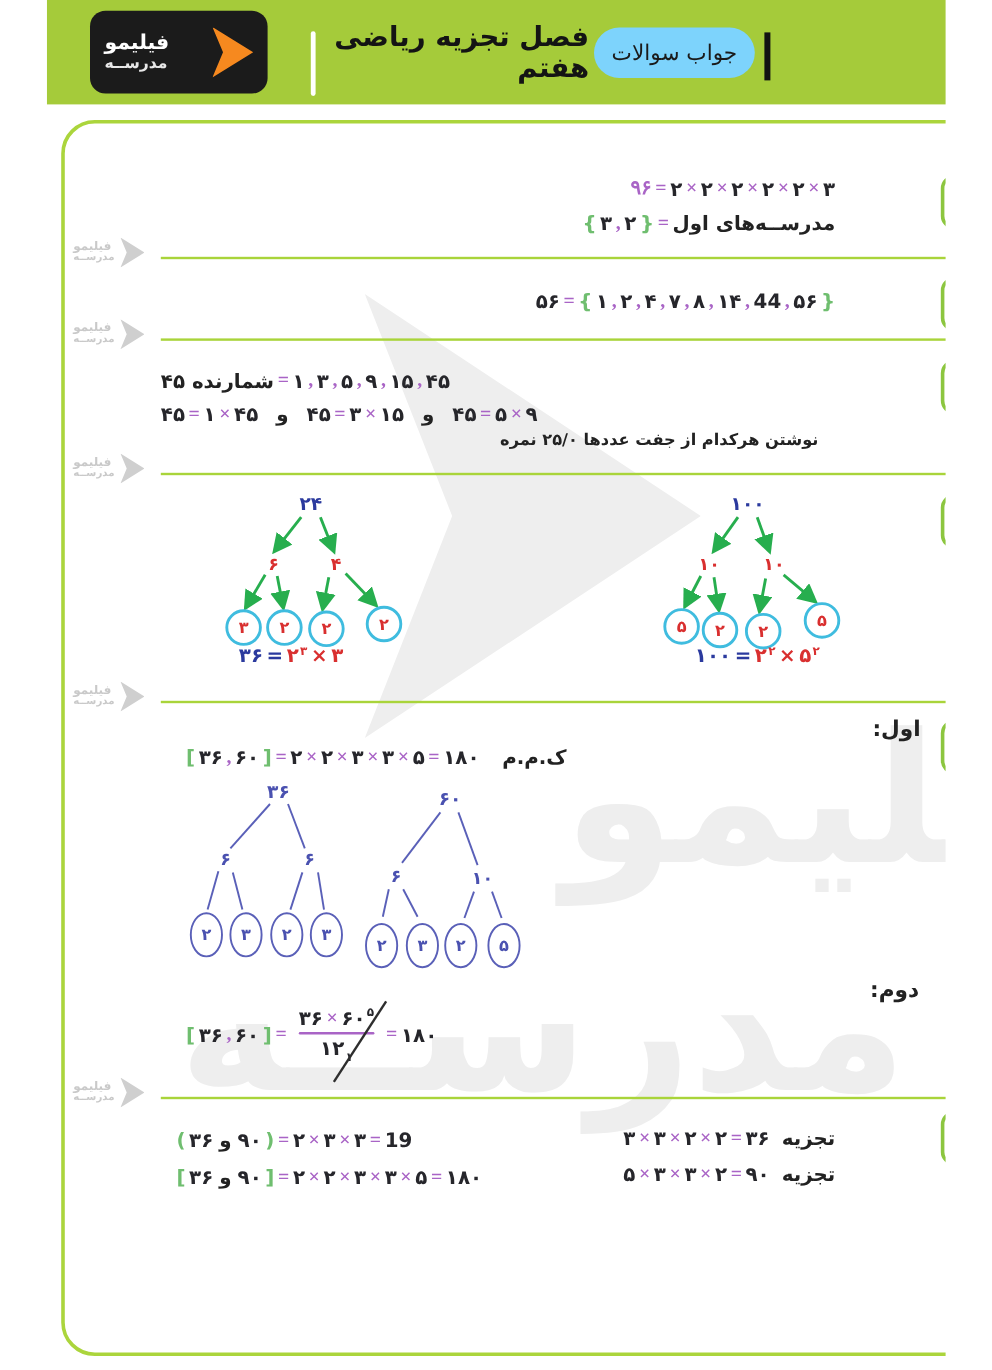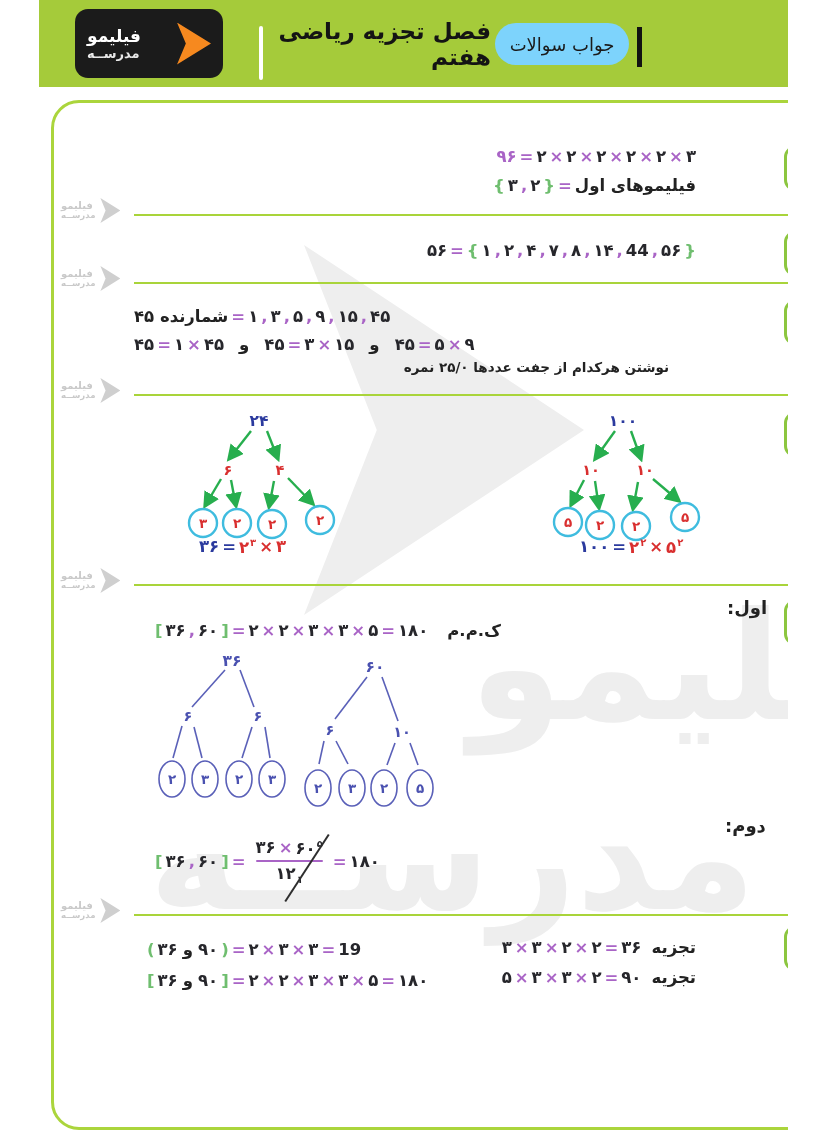--- a/index.html
+++ b/index.html
@@ -36,21 +36,21 @@
   
   .sep{position:absolute;left:95px;width:690px;height:2px;background:#a9d43a;z-index:2;}
   .badge{position:absolute;left:745px;width:42px;height:45px;background:#fff;border:3.5px solid #8cc63f;border-radius:11px;display:flex;align-items:center;justify-content:center;font-size:21px;font-weight:bold;color:#1c1c1c;box-sizing:border-box;z-index:3;}
 
   
   .mline{position:absolute;display:flex;align-items:center;gap:3px;direction:ltr;font-size:16.5px;font-weight:600;color:#26262b;z-index:3;white-space:nowrap;}
   .tok{unicode-bidi:isolate;}
   .tok sup{font-size:10px;vertical-align:super;margin-left:1px;}
   .tok sub{font-size:10px;vertical-align:sub;margin-left:1px;}
   .num{color:#26262b;}
-  .op{color:#a964c6;}
+  .op{color:#a964c6;font-family:Liberation Serif, serif;}
   .brk{color:#6fbe6f;}
   .txt{color:#222;}
   .navy{color:#2b3a9e;}
   .red{color:#d92f2f;}
   .sep-w{margin:0 12px;}
   .sep-s{margin:0 2px;}
   .pad-l{margin-left:16px;}
   .pad-l-sm{margin-left:7px;}
   .plabel{position:absolute;direction:rtl;font-size:18px;font-weight:bold;color:#222;z-index:3;}
   .note{position:absolute;direction:rtl;font-size:13.5px;font-weight:600;color:#222;text-align:right;z-index:3;}
@@ -154,21 +154,21 @@
       <span class="tok op">×</span>
       <span class="tok num">۳</span>
     </div>
   <div class="mline" style="top:176px;right:92px">
       <span class="tok brk">{</span>
       <span class="tok num">۳</span>
       <span class="tok op">,</span>
       <span class="tok num">۲</span>
       <span class="tok brk">}</span>
       <span class="tok op">=</span>
-      <span class="tok txt">فیلیمو‌های اول</span>
+      <span class="tok txt">مدرســه‌های اول</span>
     </div>
 
   <div class="mline" style="top:241px;right:92px">
       <span class="tok num">۵۶</span>
       <span class="tok op">=</span>
       <span class="tok brk">{</span>
       <span class="tok num">۱</span>
       <span class="tok op">,</span>
       <span class="tok num">۲</span>
       <span class="tok op">,</span>
@@ -213,21 +213,21 @@
       <span class="tok num">۳</span>
       <span class="tok op">×</span>
       <span class="tok num">۱۵</span>
       <span class="tok txt sep-w">و</span>
       <span class="tok num">۴۵</span>
       <span class="tok op">=</span>
       <span class="tok num">۵</span>
       <span class="tok op">×</span>
       <span class="tok num">۹</span>
     </div>
-  <div class="note" style="top:359px;left:330px;width:300px">نوشتن هرکدام از جفت عددها ۲۵/۰ نمره</div>
+  <div class="note" style="top:359px;left:343px;width:300px">نوشتن هرکدام از جفت عددها ۲۵/۰ نمره</div>
 
   <div class="mline" style="top:537px;left:160px">
       <span class="tok navy">۳۶</span>
       <span class="tok navy">=</span>
       <span class="tok red">۲<sup>۳</sup></span>
       <span class="tok red">×</span>
       <span class="tok red">۳</span>
     </div>
   <div class="mline" style="top:537px;left:540px">
       <span class="tok navy">۱۰۰</span>

